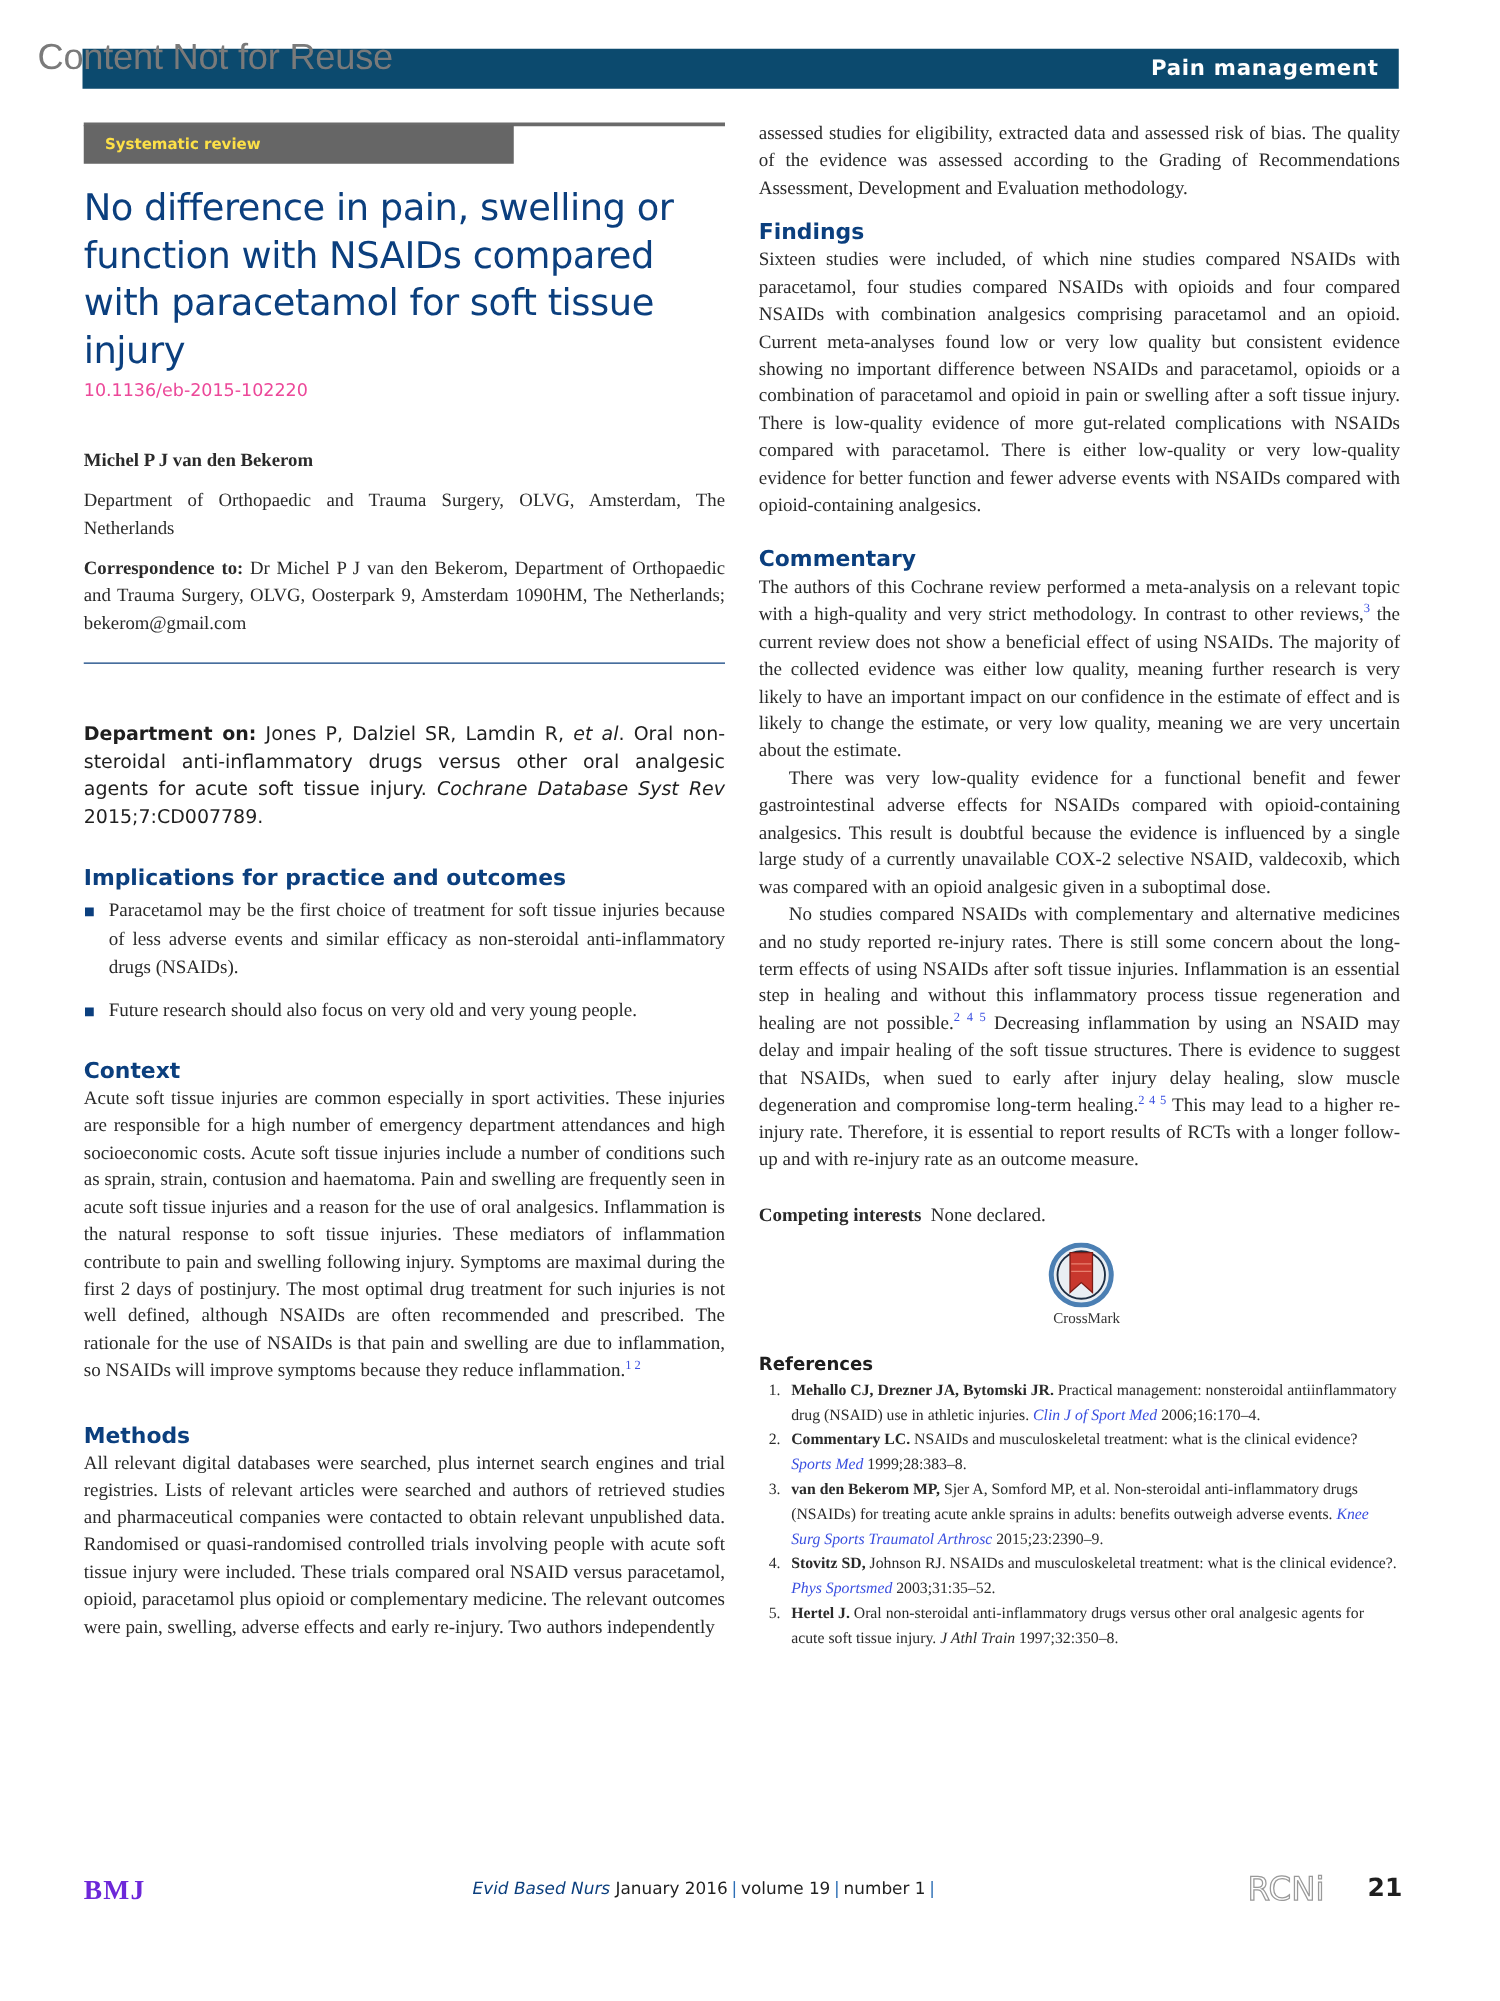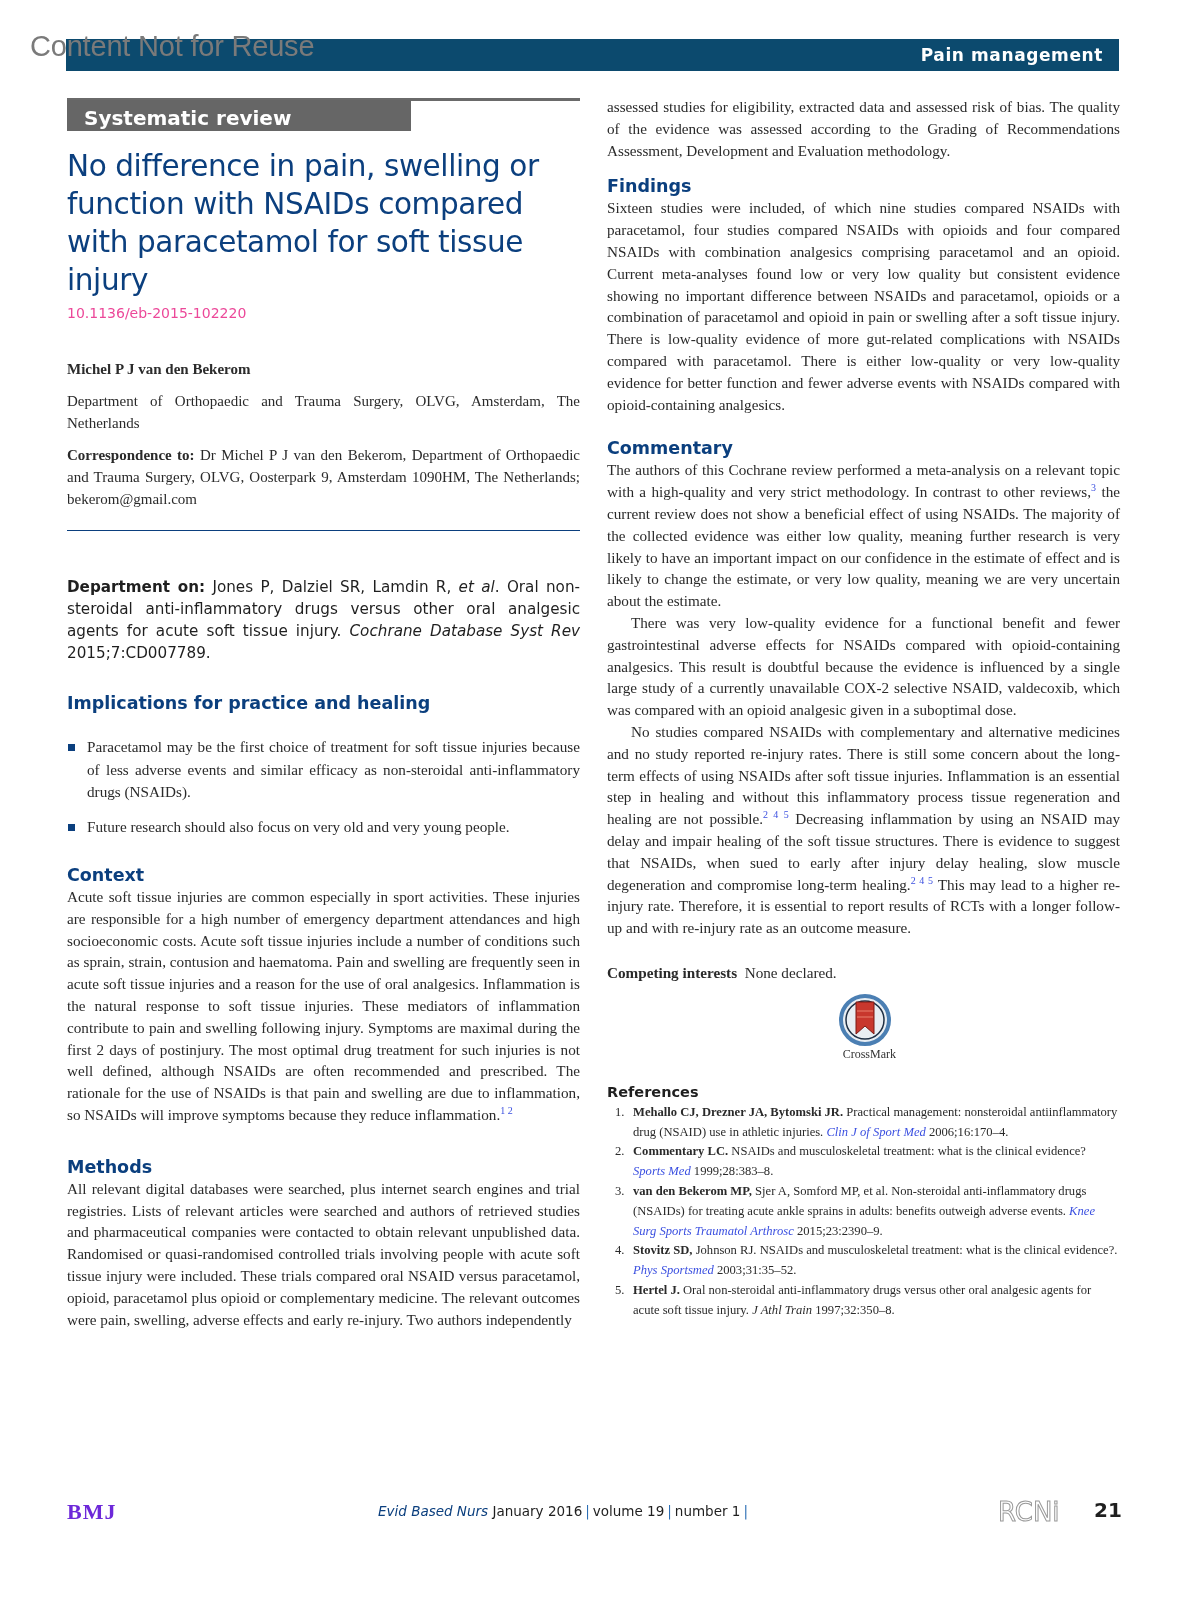--- a/index.html
+++ b/index.html
@@ -23,21 +23,21 @@
 
     .col-left { position: absolute; left: 67px; top: 98px; width: 513px; }
     .col-right { position: absolute; left: 607px; top: 96px; width: 513px; }
 
     .type-rule { height: 3px; background: #6a6a6a; width: 513px; }
     .type-box {
       background: #666666; width: 344px; height: 31px; margin-top: -1px;
       padding: 6px 0 0 17px;
     }
     .type-box span {
-      font-family: "DejaVu Sans", sans-serif; font-weight: bold; color: #ffffff; font-size: 20px;
+      font-family: "DejaVu Sans", sans-serif; font-weight: bold; color: #fde047; font-size: 12px;
     }
 
     .title {
       margin-top: 16px; font-family: "DejaVu Sans", sans-serif; color: #0b3f7e;
       font-size: 29.5px; line-height: 38px; font-weight: normal; letter-spacing: -0.4px;
     }
     .doi { margin-top: 6px; font-family: "DejaVu Sans", sans-serif; font-size: 14px; color: #ec4899; }
 
     .author { margin-top: 40px; font-weight: bold; font-size: 15px; color: #2b2b2b; }
     .affil { margin-top: 12px; font-size: 15px; line-height: 22px; text-align: justify; }
@@ -53,21 +53,21 @@
     .commentary-on b { font-weight: bold; }
 
     h2.sec {
       font-family: "DejaVu Sans", sans-serif; color: #0b3f7e; font-weight: bold;
       font-size: 17.5px; line-height: 22px;
     }
     .body-text { font-size: 15.2px; line-height: 21.8px; text-align: justify; color: #2a2a2a; }
     .body-text p.indent { text-indent: 24px; }
 
     .implications-title { margin-top: 28px; }
-    ul.bullets { list-style: none; margin-top: 22px; }
+    ul.bullets { list-style: none; margin-top: 4px; }
     ul.bullets li {
       position: relative; padding-left: 20px; font-size: 15.2px; line-height: 22.5px;
       text-align: justify; margin-bottom: 12px;
     }
     ul.bullets li .bullet {
       position: absolute; left: 1px; top: 8px; width: 7px; height: 7px; background: #0b3f7e;
     }
 
     .context-title { margin-top: 26px; }
     .methods-title { margin-top: 30px; }
@@ -140,21 +140,21 @@
   <div class="corr">
     <b>Correspondence to:</b><span> Dr Michel P J van den Bekerom, Department of Orthopaedic and Trauma Surgery, OLVG, Oosterpark 9, Amsterdam 1090HM, The Netherlands; bekerom@gmail.com</span>
   </div>
 
   <div class="rule-blue"></div>
 
   <div class="commentary-on">
     <b>Department on:</b><span> Jones P, Dalziel SR, Lamdin R, </span><i>et al</i><span>. Oral non-steroidal anti-inflammatory drugs versus other oral analgesic agents for acute soft tissue injury. </span><i>Cochrane Database Syst Rev</i><span> 2015;7:CD007789.</span>
   </div>
 
-  <h2 class="sec implications-title">Implications for practice and healing</h2>
+  <h2 class="sec implications-title">Implications for practice and outcomes</h2>
   <ul class="bullets">
     <li><span class="bullet"></span><span>Paracetamol may be the first choice of treatment for soft tissue injuries because of less adverse events and similar efficacy as non-steroidal anti-inflammatory drugs (NSAIDs).</span></li>
     <li><span class="bullet"></span><span>Future research should also focus on very old and very young people.</span></li>
   </ul>
 
   <h2 class="sec context-title">Context</h2>
   <div class="body-text">
     <span>Acute soft tissue injuries are common especially in sport activities. These injuries are responsible for a high number of emergency department attendances and high socioeconomic costs. Acute soft tissue injuries include a number of conditions such as sprain, strain, contusion and haematoma. Pain and swelling are frequently seen in acute soft tissue injuries and a reason for the use of oral analgesics. Inflammation is the natural response to soft tissue injuries. These mediators of inflammation contribute to pain and swelling following injury. Symptoms are maximal during the first 2 days of postinjury. The most optimal drug treatment for such injuries is not well defined, although NSAIDs are often recommended and prescribed. The rationale for the use of NSAIDs is that pain and swelling are due to inflammation, so NSAIDs will improve symptoms because they reduce inflammation.</span><sup class="ref">1 2</sup>
   </div>
 

